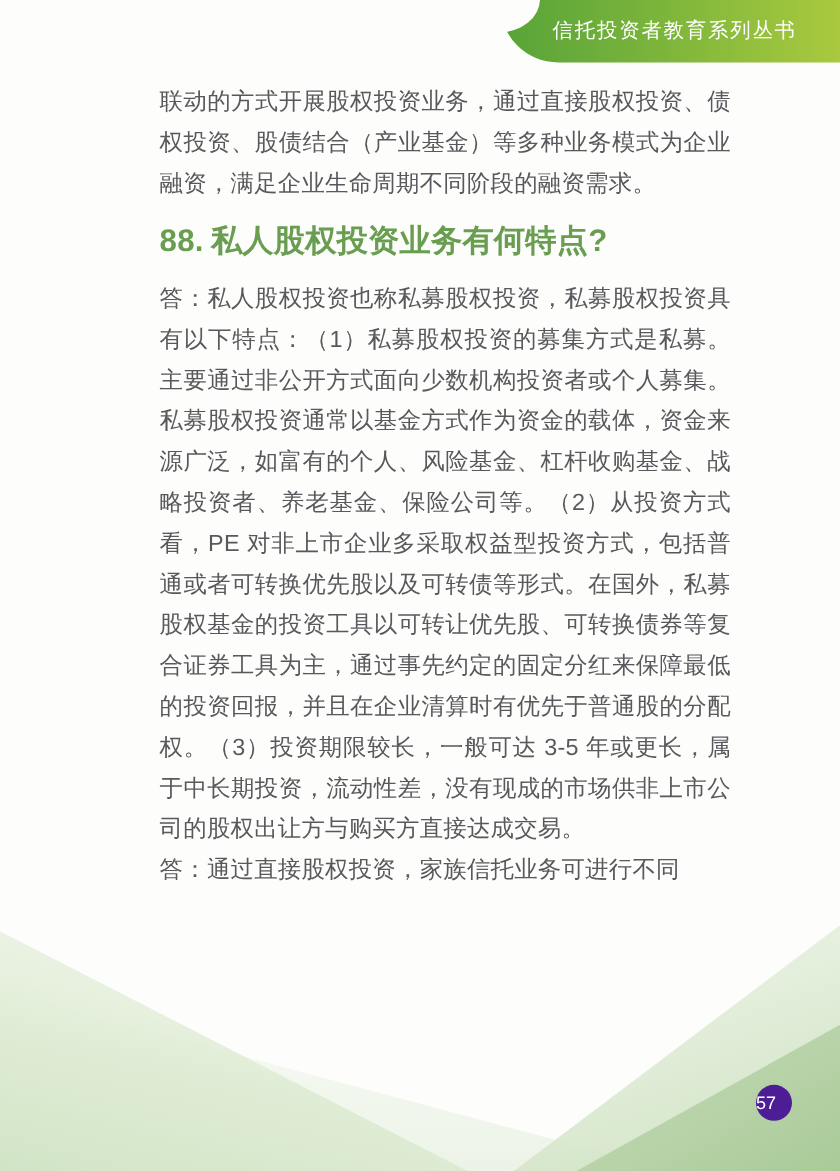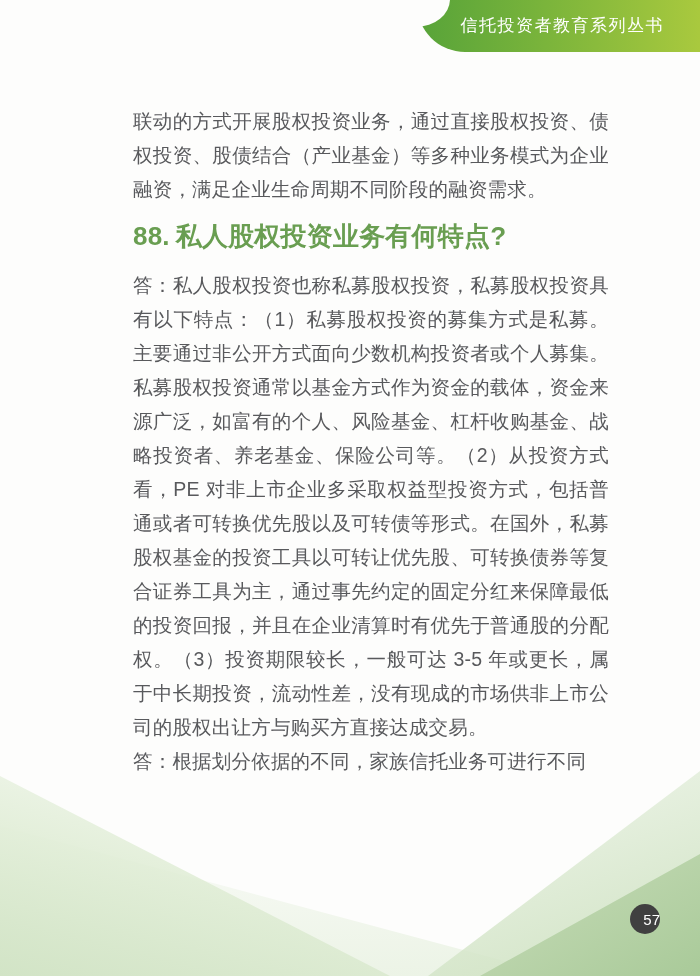--- a/index.html
+++ b/index.html
@@ -63,21 +63,21 @@
     right: 0; width: 220px; height: 122px;
     clip-path: polygon(100% 0, 100% 100%, 0 100%);
     background: linear-gradient(150deg, #c9ddba 0%, #a9ca99 100%);
   }
 
   
   .content {
     position: absolute;
     left: 133px; top: 0;
     width: 476px;
-    padding-top: 104px;
+    padding-top: 68px;
     z-index: 2;
   }
   .body-text {
     margin: 0;
     font-size: 19.5px;
     line-height: 34px;
     color: #58595c;
     text-align: justify;
     letter-spacing: 0.2px;
   }
@@ -91,24 +91,24 @@
     white-space: nowrap;
   }
   .section-title .section-number { margin-right: 6px; }
 
   
   .page-number {
     position: absolute;
     right: 40px; bottom: 42px;
     width: 30px; height: 30px;
     border-radius: 50%;
-    background: #404040;
+    background: #4c1d95;
     color: #ffffff;
     font-size: 15px;
-    display: flex; align-items: center; justify-content: flex-end;
+    display: flex; align-items: center; justify-content: flex-start;
     z-index: 5;
     margin-top: 16px;
   }
 </style>
 </head>
 <body>
 
 <div class="page">
 
   <div class="deco deco-left-wide"></div>
@@ -124,21 +124,21 @@
 
     <p class="body-text">联动的方式开展股权投资业务，通过直接股权投资、债权投资、股债结合（产业基金）等多种业务模式为企业融资，满足企业生命周期不同阶段的融资需求。</p>
 
     <h2 class="section-title">
       <span class="section-number">88.</span><span>私人股权投资业务有何特点?</span>
     </h2>
 
     <p class="body-text">答：私人股权投资也称私募股权投资，私募股权投资具有以下特点：（1）私募股权投资的募集方式是私募。主要通过非公开方式面向少数机构投资者或个人募集。私募股权投资通常以基金方式作为资金的载体，资金来源广泛，如富有的个人、风险基金、杠杆收购基金、战略投资者、养老基金、保险公司等。（2）从投资方式看，PE 对非上市企业多采取权益型投资方式，包括普通或者可转换优先股以及可转债等形式。在国外，私募股权基金的投资工具以可转让优先股、可转换债券等复合证券工具为主，通过事先约定的固定分红来保障最低的投资回报，并且在企业清算时有优先于普通股的分配权。（3）投资期限较长，一般可达 3-5 年或更长，属于中长期投资，流动性差，没有现成的市场供非上市公司的股权出让方与购买方直接达成交易。</p>
 
 
-    <p class="body-text">答：根据划分依据的不同，家族信托业务可进行不同</p>
+    <p class="body-text">答：通过直接股权投资，家族信托业务可进行不同</p>
 
   </main>
 
   <div class="page-number">
     <span>57</span>
   </div>
 
 </div>
 
 </body></html>

